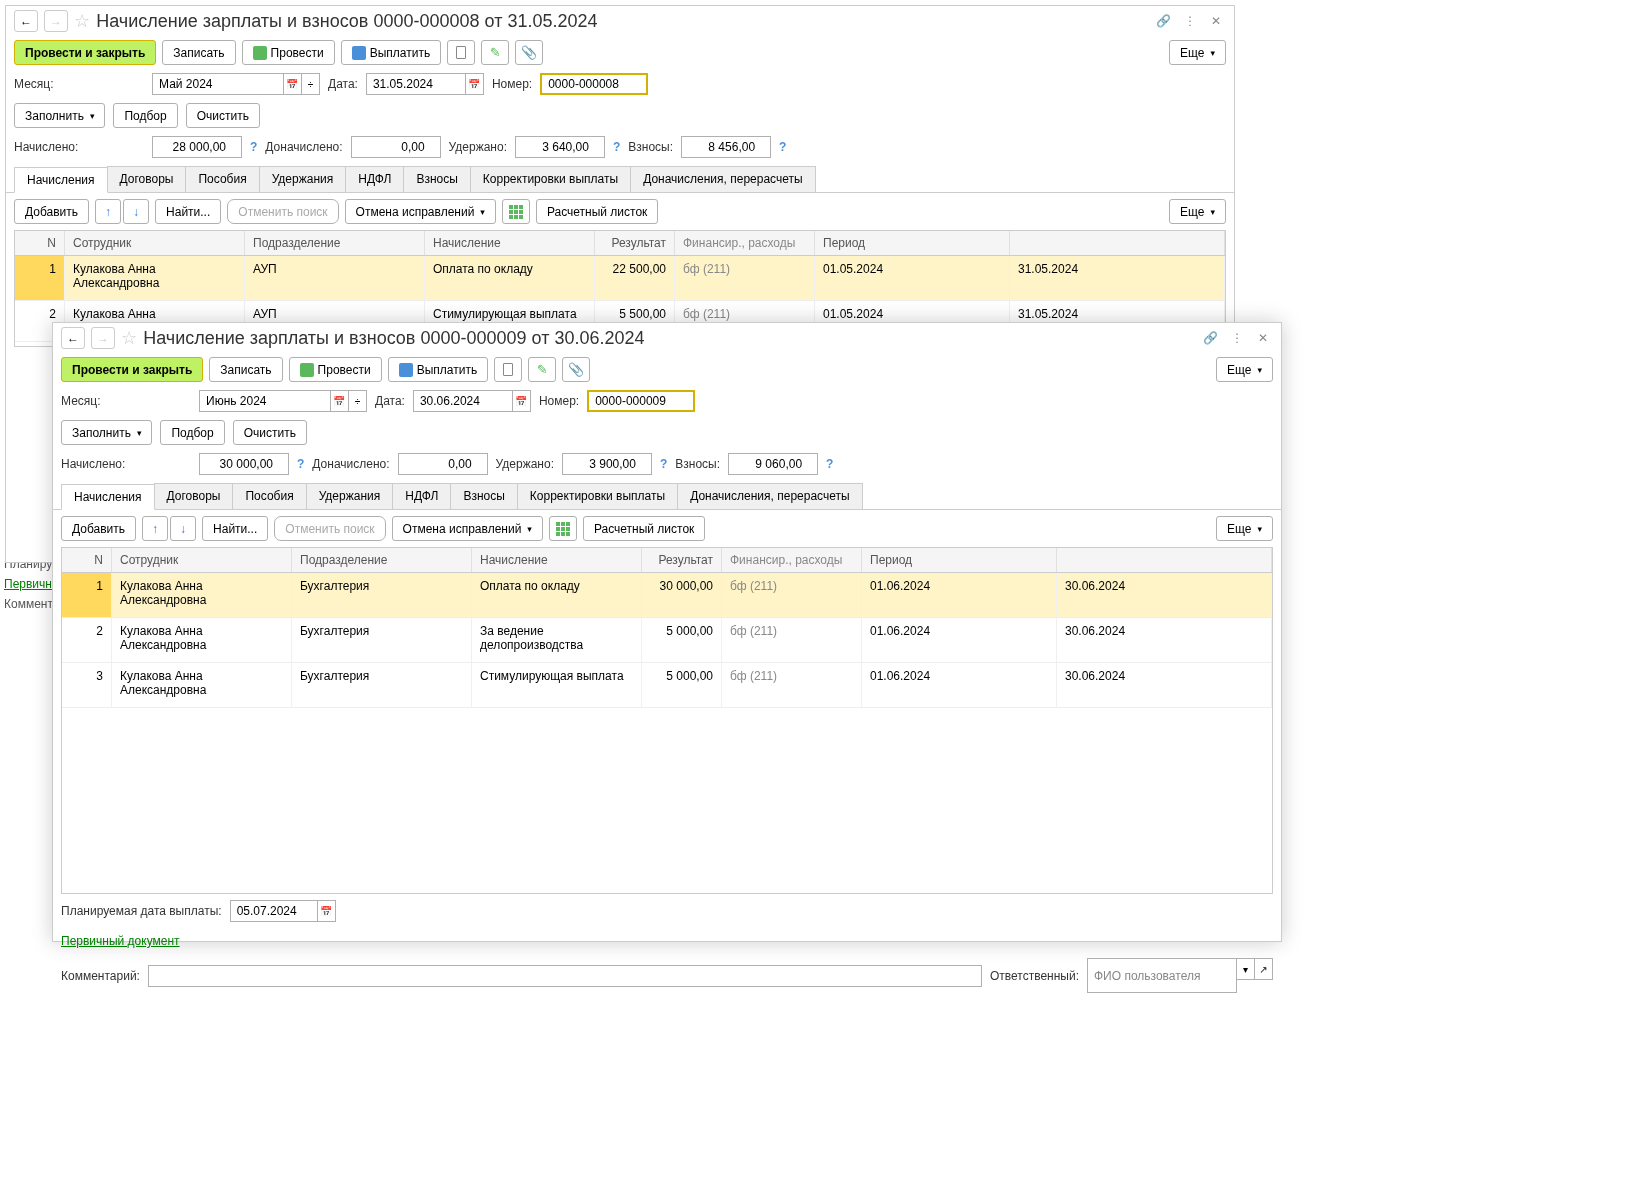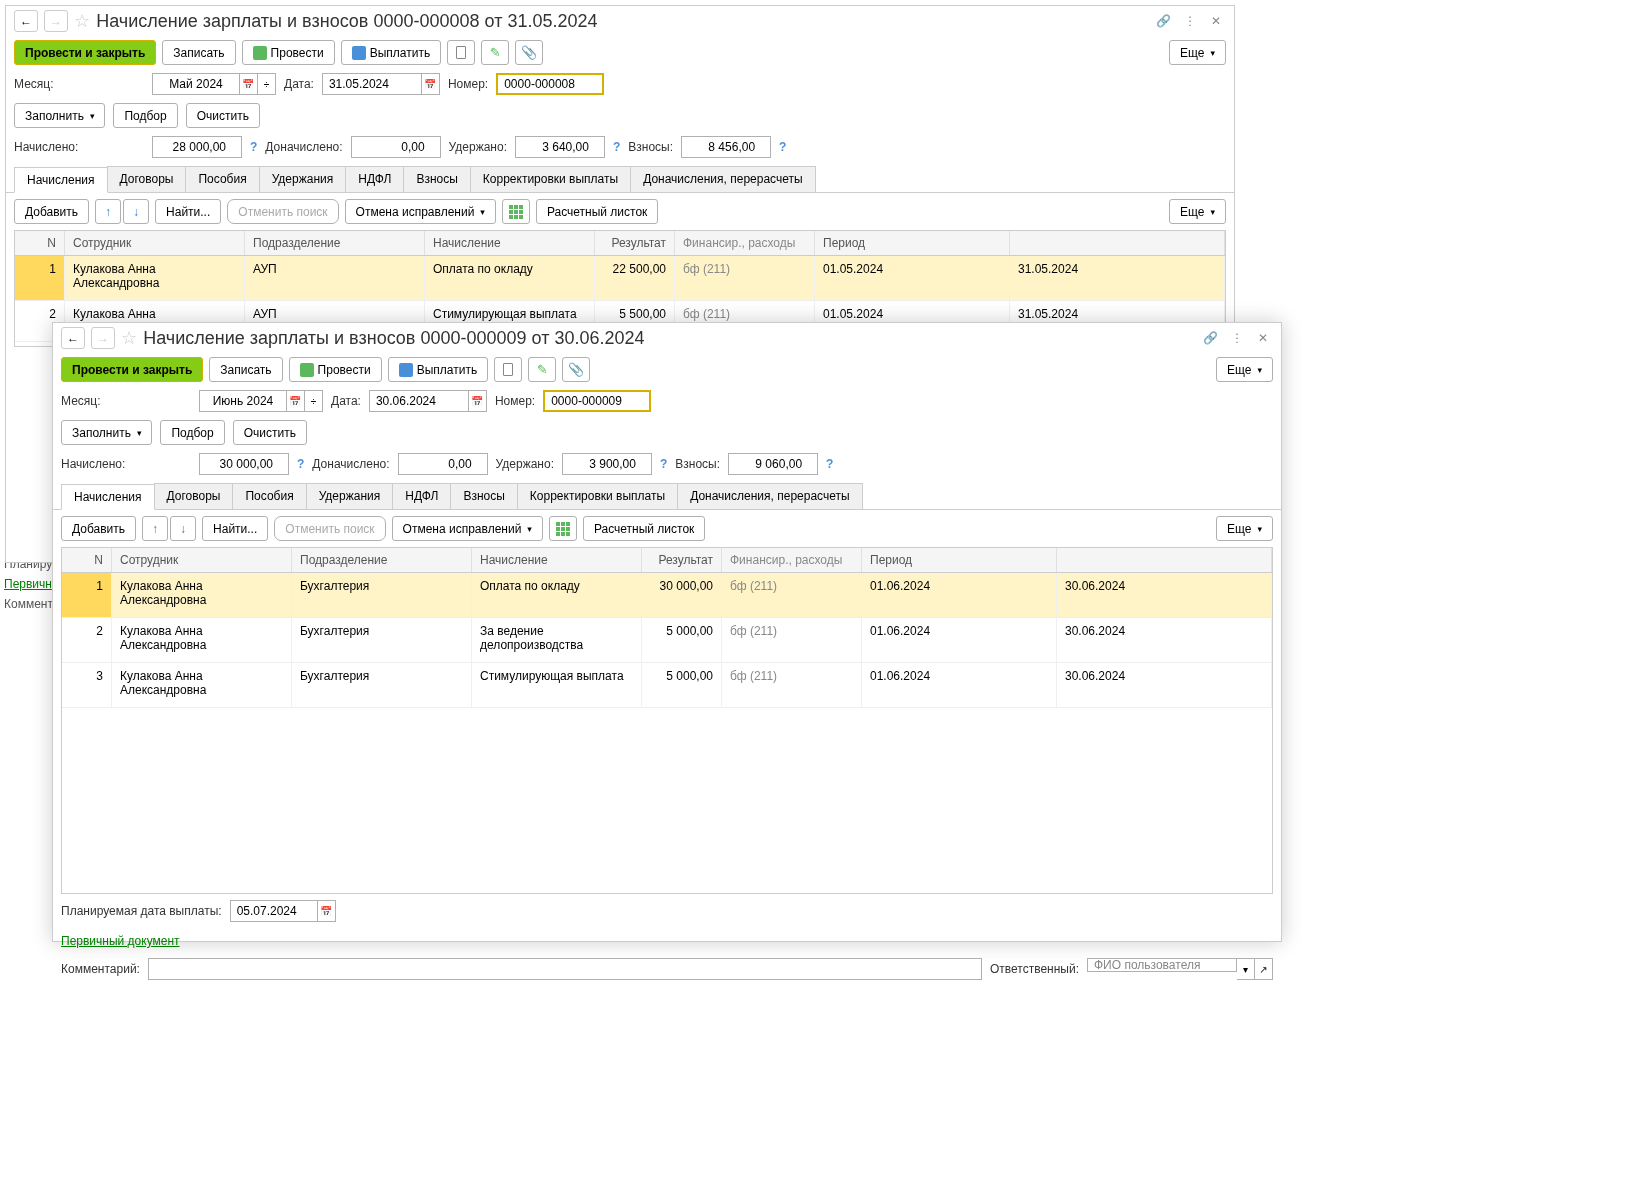--- a/index.html
+++ b/index.html
@@ -8,29 +8,29 @@
 .w1 { left: 5px; top: 5px; width: 1230px; height: 558px; }
 .w2 { left: 52px; top: 322px; width: 1230px; height: 620px; box-shadow: 0 0 20px rgba(0,0,0,0.2); }
 .titlebar { display: flex; align-items: center; gap: 6px; padding: 4px 8px; }
 .nav-arrow { width: 24px; height: 22px; border: 1px solid #ccc; background: #fff; display: flex; align-items: center; justify-content: center; cursor: pointer; border-radius: 3px; }
 .nav-arrow.disabled { color: #ccc; }
 .star { color: #ccc; font-size: 18px; cursor: pointer; }
 .title { font-size: 18px; color: #333; flex: 1; }
 .winbtn { width: 20px; height: 20px; display: flex; align-items: center; justify-content: center; cursor: pointer; color: #888; }
 .toolbar { display: flex; gap: 6px; padding: 4px 8px; align-items: center; }
 .btn { border: 1px solid #b0b0b0; background: #fff; padding: 4px 10px; border-radius: 3px; cursor: pointer; display: flex; align-items: center; gap: 4px; height: 25px; }
-.btn.primary { background: #84cc16; border-color: #d4b000; font-weight: bold; }
+.btn.primary { background: #bef264; border-color: #d4b000; font-weight: bold; }
 .btn.icon-only { padding: 4px 6px; width: 28px; justify-content: center; }
 .btn.more { margin-left: auto; }
 .btn .dd { font-size: 9px; margin-left: 2px; }
 .formrow { display: flex; align-items: center; gap: 8px; padding: 4px 8px; }
 .lbl { color: #333; }
 .input { border: 1px solid #b0b0b0; padding: 3px 6px; background: #fff; height: 22px; }
 .input.date { width: 100px; }
-.input.month { width: 88px; text-align: center; }
+.input.month { width: 132px; }
 .input.hlnum { border: 2px solid #d4b000; width: 108px; }
 .input-group { display: flex; }
 .input-group .ibtn { border: 1px solid #b0b0b0; border-left: none; width: 18px; height: 22px; display: flex; align-items: center; justify-content: center; cursor: pointer; background: #fff; font-size: 10px; }
 .num-input { border: 1px solid #b0b0b0; width: 90px; text-align: right; padding: 3px 15px; height: 22px; }
 .qm { color: #4a90d9; cursor: pointer; font-weight: bold; }
 .tabs { display: flex; border-bottom: 1px solid #ccc; padding: 0 8px; gap: 0; margin-top: 4px; }
 .tab { padding: 5px 12px; border: 1px solid #ccc; border-bottom: none; background: #f0f0f0; cursor: pointer; margin-right: -1px; }
 .tab.active { background: #fff; position: relative; top: 1px; border-bottom: 1px solid #fff; }
 .subtoolbar { display: flex; gap: 6px; padding: 6px 8px; align-items: center; }
 .btn.disabled { color: #aaa; border-radius: 7px; }
@@ -53,21 +53,21 @@
 .colrez { width: 80px; text-align: right; }
 .colfin { width: 140px; color: #888; }
 .colper { width: 195px; }
 .colper2 { flex: 1; }
 .table-body { height: 90px; overflow: auto; }
 .w2 .table-body { height: 320px; }
 .bottom-field { display: flex; align-items: center; gap: 8px; padding: 6px 8px; }
 .link { color: #008000; text-decoration: underline; cursor: pointer; }
 .footer-row { display: flex; align-items: center; gap: 8px; padding: 4px 8px; }
 .footer-row .comment-input { flex: 1; border: 1px solid #b0b0b0; height: 22px; padding: 3px 6px; }
-.footer-row .resp-input { width: 150px; border: 1px solid #b0b0b0; height: 14px; padding: 3px 6px; color: #888; }
+.footer-row .resp-input { width: 150px; border: 1px solid #b0b0b0; height: 35px; padding: 3px 6px; color: #888; }
 .side-labels { position: absolute; left: 4px; top: 557px; font-size: 11px; color: #555; }
 .side-labels div { margin-bottom: 6px; }
 .side-labels .glink { color: #008000; text-decoration: underline; }
 .ico { width: 14px; height: 14px; display: inline-block; }
 .ico-green { background: #5cb85c; border-radius: 2px; }
 .ico-blue { background: #4a90d9; border-radius: 2px; }
 .ico-doc { border: 1px solid #888; border-radius: 1px; width: 10px; height: 13px; }
 .ico-pencil { color: #5cb85c; font-size: 13px; }
 .ico-clip { color: #888; font-size: 13px; }
 .ico-table { display: inline-grid; grid-template-columns: 4px 4px 4px; grid-template-rows: 4px 4px 4px; gap: 1px; }

